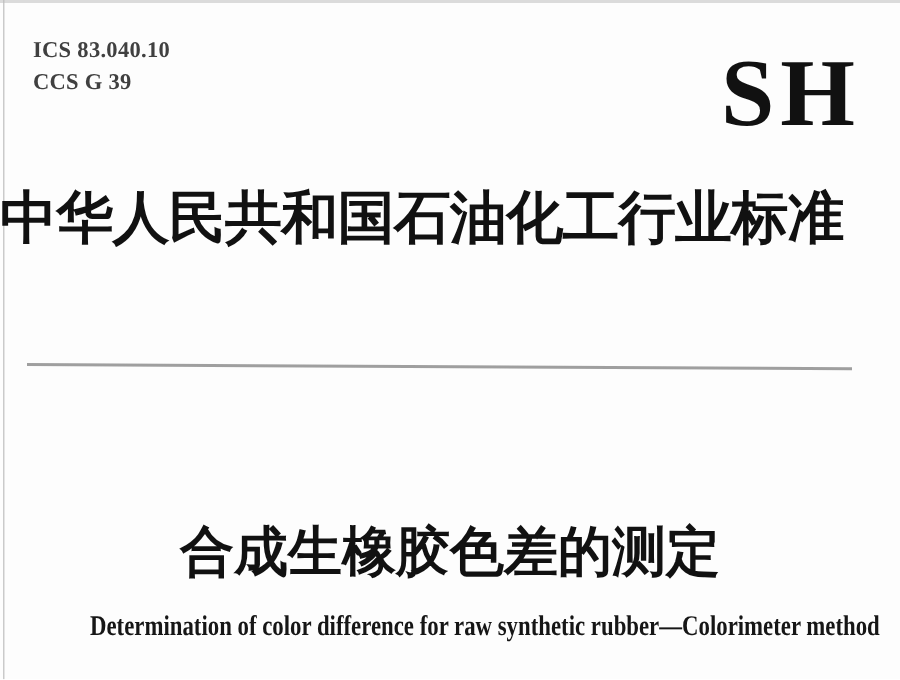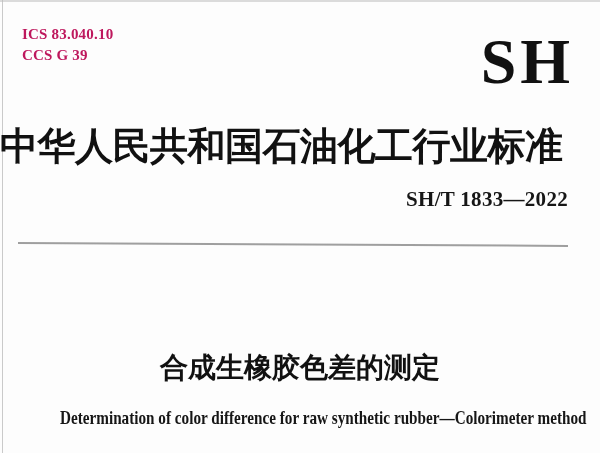--- a/index.html
+++ b/index.html
@@ -33,21 +33,21 @@
   }
   .ics-block {
     position: absolute;
     left: 22px;
     top: 24px;
     font-family: "Liberation Serif", serif;
     font-weight: bold;
     font-size: 15px;
     line-height: 21px;
     letter-spacing: 0.2px;
-    color: #be185d;
+    color: #404040;
   }
   .sh-logo {
     position: absolute;
     top: 30px;
     right: 30px;
     font-family: "Liberation Serif", serif;
     font-weight: bold;
     font-size: 64px;
     line-height: 1;
     letter-spacing: 4px;
@@ -95,21 +95,21 @@
     position: absolute;
     top: 348px;
     left: 0;
     width: 100%;
     margin: 0;
     display: flex;
     justify-content: center;
     gap: 32px;
     font-family: "Liberation Sans", sans-serif;
     font-weight: bold;
-    font-size: 28px;
+    font-size: 36px;
     line-height: 40px;
     color: #111111;
     white-space: nowrap;
     text-align: center;
   }
   .doc-title-en {
     position: absolute;
     top: 406px;
     left: 0;
     width: 100%;
@@ -135,21 +135,20 @@
 
   <div class="ics-block">
     <div>ICS 83.040.10</div>
     <div>CCS G 39</div>
   </div>
 
   <div class="sh-logo">SH</div>
 
   <h1 class="org-title">中华人民共和国石油化工行业标准</h1>
 
-  <div class="std-number">SH/T 1833—2022</div>
 
   <div class="divider"></div>
 
   <h2 class="doc-title-cn">
     <span>合成生橡胶色差的测定</span>
   </h2>
 
   <div class="doc-title-en">Determination of color difference for raw synthetic rubber—Colorimeter method</div>
 
 </div>

